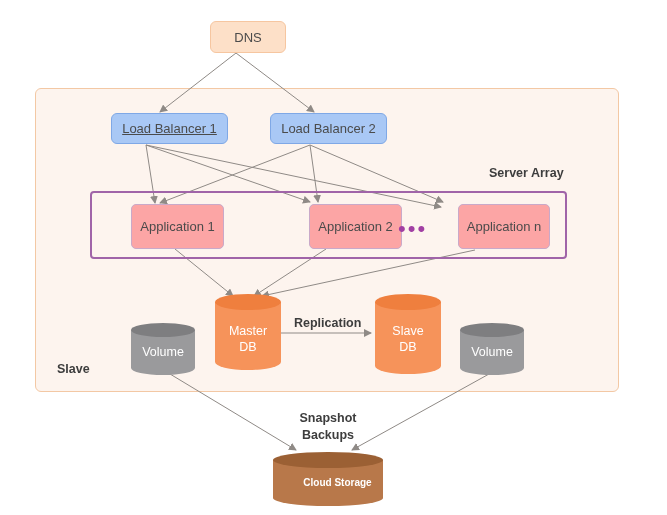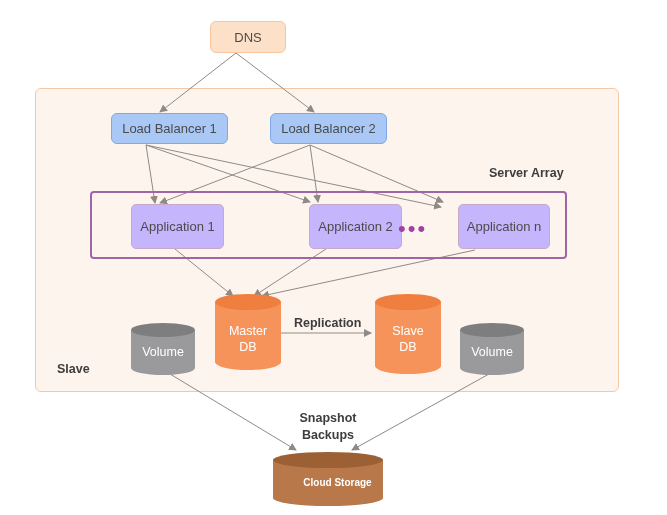--- a/index.html
+++ b/index.html
@@ -7,21 +7,21 @@
            font-family: "Liberation Sans", "DejaVu Sans", sans-serif; color: #4a4a4a; }
     .abs { position: absolute; }
     .cloud { left: 35px; top: 88px; width: 584px; height: 304px; background: #fdf4ee;
              border: 1.5px solid #f3c8a4; border-radius: 6px; box-sizing: border-box; }
     .box { position: absolute; display: flex; align-items: center; justify-content: center;
            box-sizing: border-box; font-size: 13px; color: #4b4b4b; margin-left: 12px; }
     .dns { left: 198px; top: 21px; width: 76px; height: 32px; background: #fde0c8;
            border: 1.5px solid #f6c6a0; border-radius: 6px; }
     .lb { top: 113px; width: 117px; height: 31px; background: #a9c8f5; border: 1.5px solid #7fa8e6; border-radius: 6px; }
     .array { left: 90px; top: 191px; width: 477px; height: 68px; border: 2px solid #a064a8; border-radius: 4px; box-sizing: border-box; }
-    .app { top: 204px; height: 45px; background: #c4b5fd; border: 1.5px solid #c9a9c9; border-radius: 5px; }
+    .app { top: 204px; height: 45px; background: #fca5a5; border: 1.5px solid #c9a9c9; border-radius: 5px; }
     .label-bold { position: absolute; font-weight: bold; font-size: 12.5px; color: #3d3d3d; }
     .dots { position: absolute; left: 398px; top: 216px; font-size: 22px; color: #a13fa3; letter-spacing: 2px; }
     svg.lines { position: absolute; left: 0; top: 0; }
     .cyl-label { position: absolute; text-align: center; color: #ffffff; font-size: 12.5px; line-height: 16px; }
   </style>
 </head>
 <body>
 
 <div class="abs cloud"></div>
 
@@ -71,21 +71,21 @@
   <g>
     <path d="M273,460 L273,498 A55,8 0 0 0 383,498 L383,460 Z" fill="#b8784a"></path>
     <ellipse cx="328" cy="460" rx="55" ry="8" fill="#9b6034"></ellipse>
   </g>
 </svg>
 
 <div class="box dns">
   <span>DNS</span>
 </div>
 
-<div class="box lb" style="left:99px;">
+<div class="box lb" style="left:99px;text-decoration:underline;">
   <span>Load Balancer 1</span>
 </div>
 <div class="box lb" style="left:258px;">
   <span>Load Balancer 2</span>
 </div>
 
 <div class="label-bold" style="left:489px; top:166px;">Server Array</div>
 <div class="abs array"></div>
 
 <div class="box app" style="left:119px; width:93px;">

